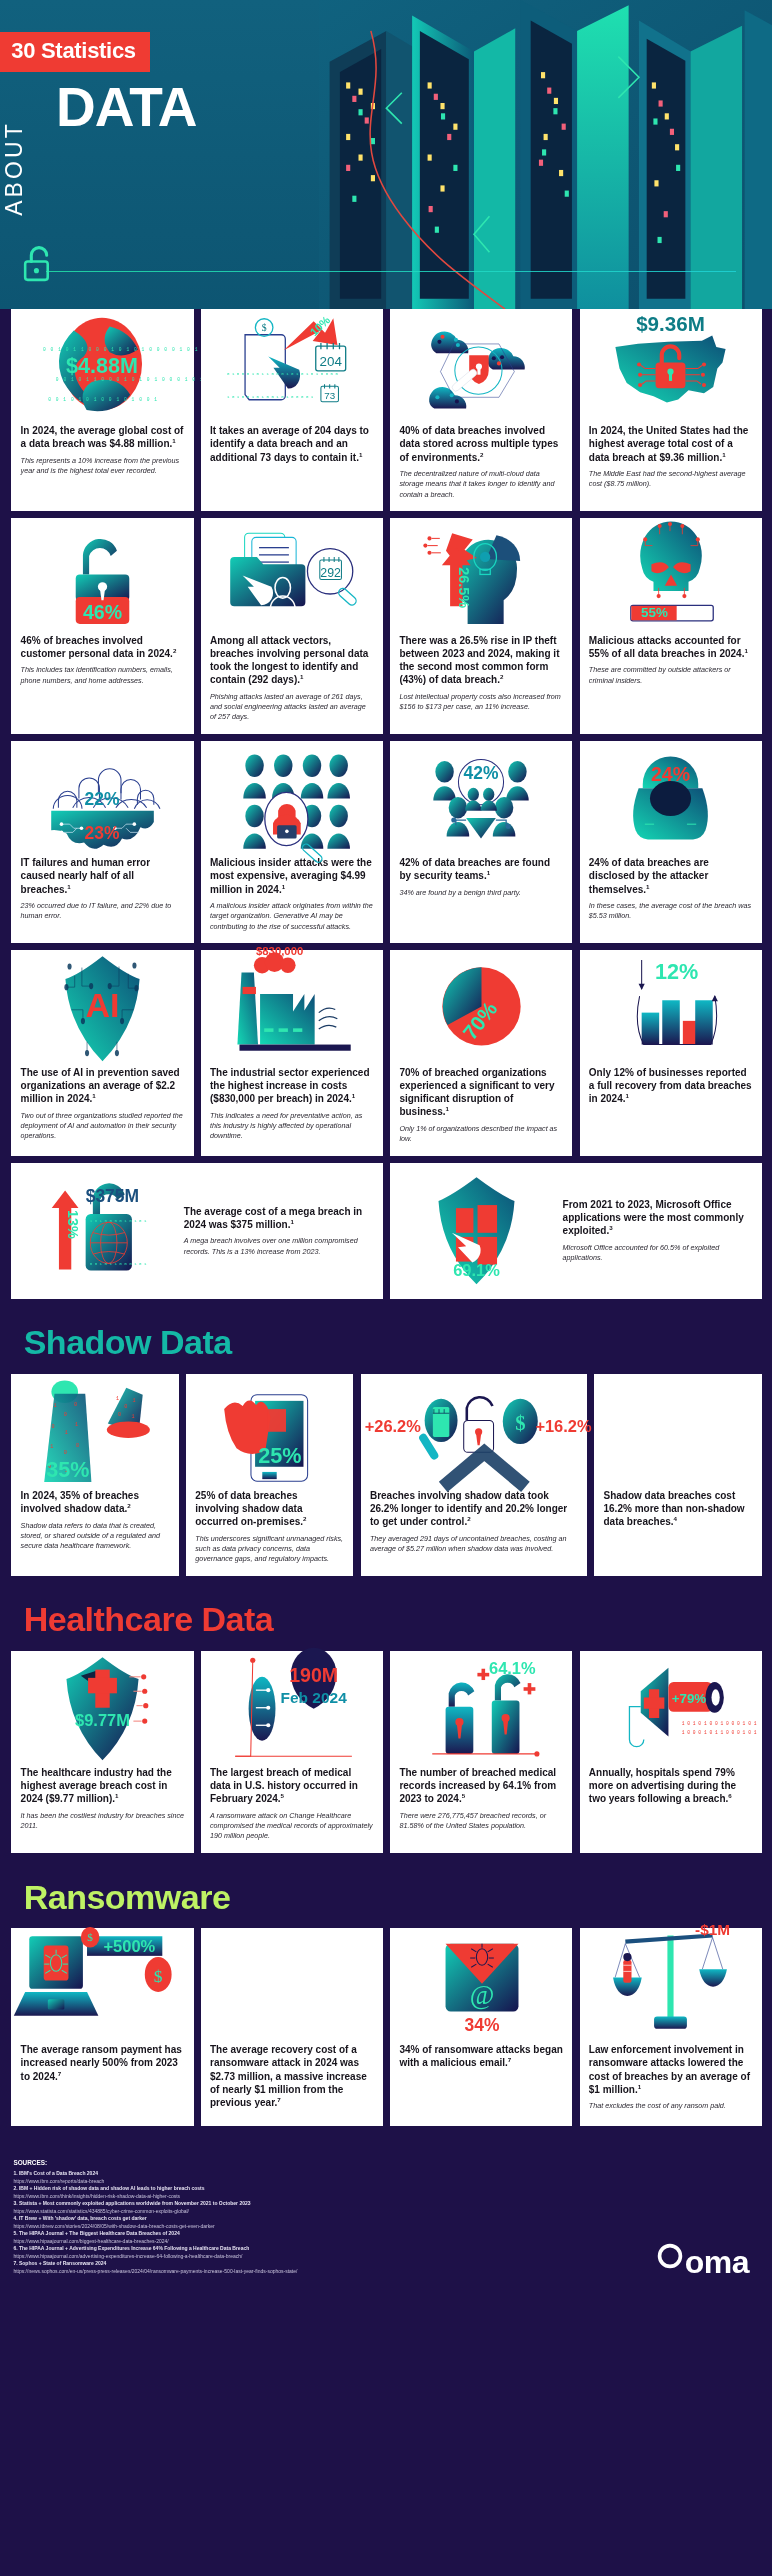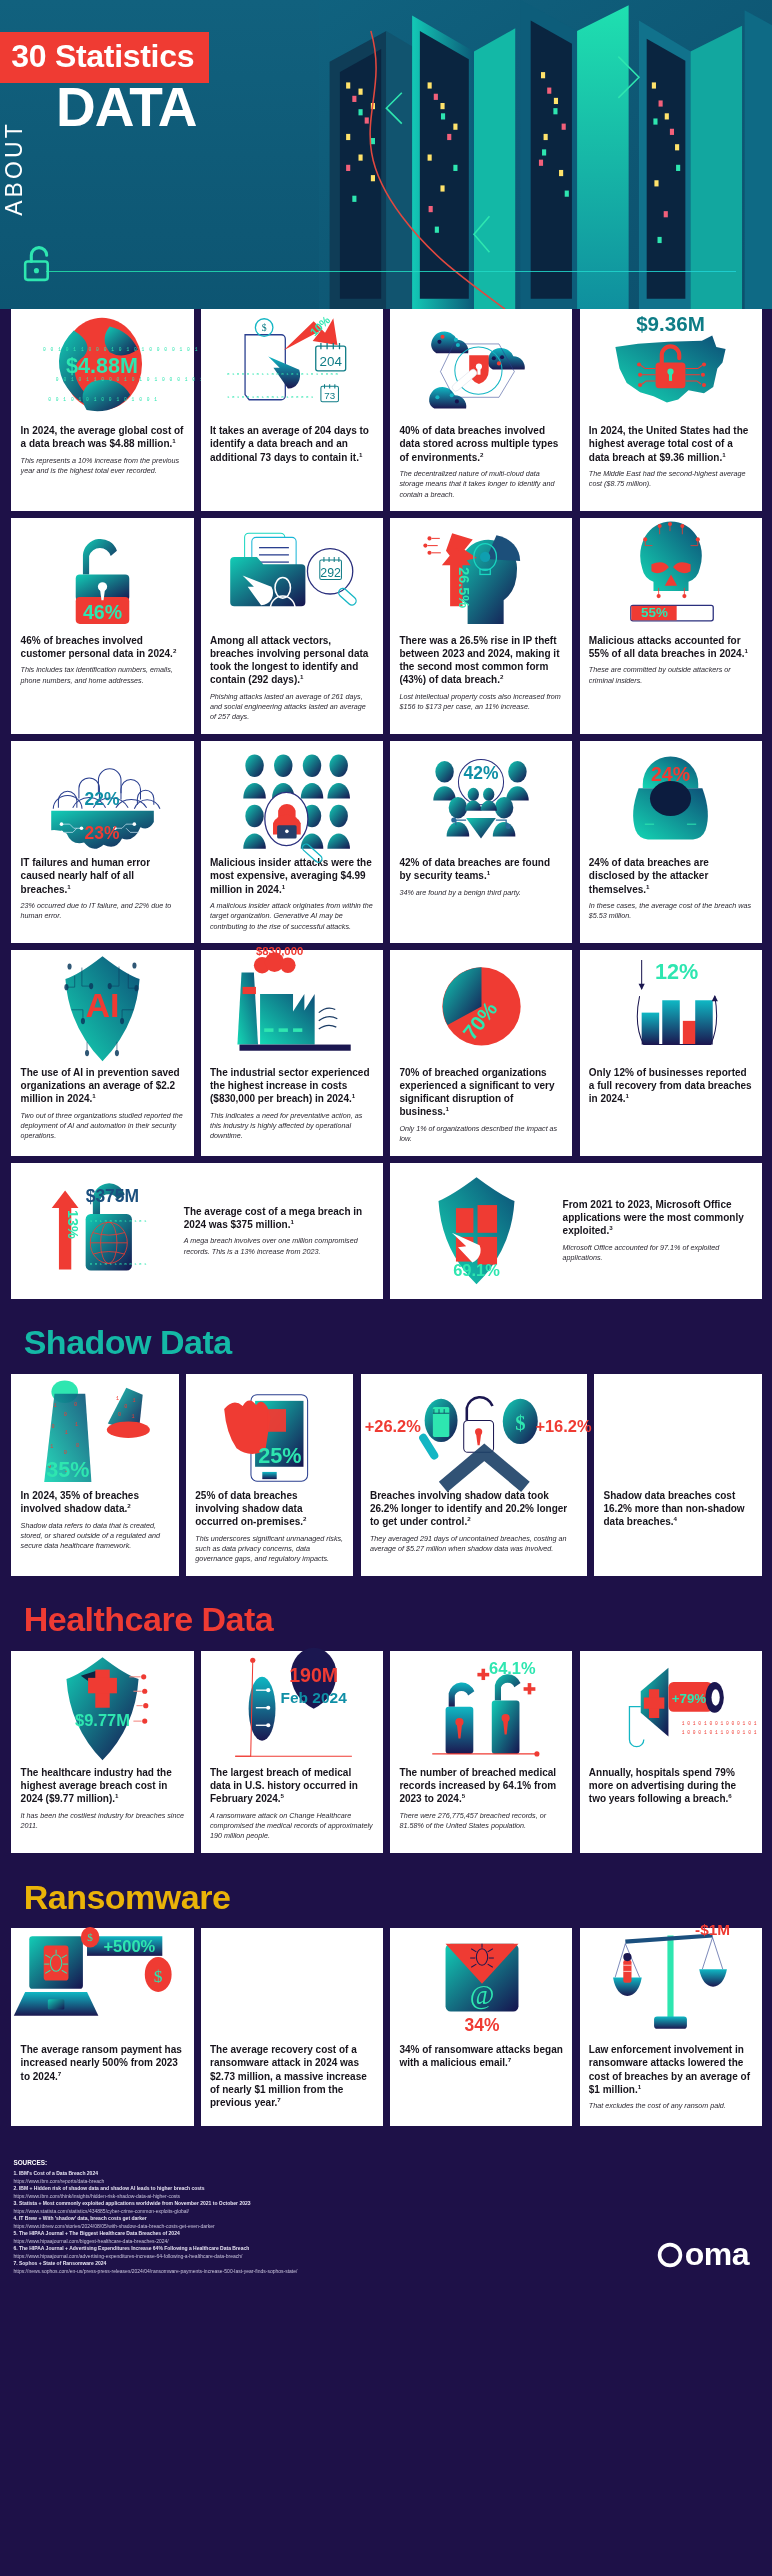--- a/index.html
+++ b/index.html
@@ -19,21 +19,21 @@
     overflow: hidden;
   }
   .hero-left {
     position: absolute; left: 0; top: 0; bottom: 0; width: 319px;
     background: linear-gradient(180deg, #11617e 0%, #0d5572 100%);
     z-index: 3;
   }
   .title-badge {
     position: absolute; left: 0; top: 32px;
     background: #ef3b33; color: #fff;
-    font-size: 32px; font-weight: 700;
+    font-size: 22px; font-weight: 700;
     padding: 6.2px 14.4px 8.2px 11.3px;
     font-family: "Liberation Sans Narrow", "Liberation Sans", sans-serif;
     letter-spacing: -0.3px;
     z-index: 5;
   }
   .title-about {
     position: absolute;
     left: -33px; top: 155px;
     transform: rotate(-90deg);
     transform-origin: center;
@@ -102,23 +102,23 @@
     padding: 17.5px 12.4px 11.3px;
     font-family: "Liberation Sans Narrow", "Liberation Sans", sans-serif;
   }
 
   
   .footer { padding: 26px 13.4px 15.5px; position: relative; min-height: 170px; }
   .sources-title { color: #fff; font-size: 6.4px; font-weight: 700; margin-bottom: 4.1px; }
   .src { color: #c9c4dd; font-size: 5px; line-height: 1.5; max-width: 464px; }
   .src b { color: #e6e3f2; font-weight: 700; }
   .logo {
-    position: absolute; right: 24px; bottom: 30px;
+    position: absolute; right: 24px; bottom: 22px;
     color: #fff; font-size: 32px; font-weight: 800; letter-spacing: -0.5px;
-    display: flex; align-items: center;
+    display: flex; align-items: flex-start;
   }
   .binary { font-family: "Liberation Mono", monospace; font-size: 9px; color: #2ee6b0; letter-spacing: 2px; }
   svg { display: block; overflow: visible; }
 </style>
 </head>
 <body>
 
 <div class="page">
 
   <div class="hero">
@@ -978,21 +978,21 @@
                   <rect x="112" y="58" width="38" height="54"></rect>
           <rect x="70" y="120" width="34" height="48"></rect>
                   <rect x="112" y="120" width="38" height="54"></rect>
         </g>
         <path d="M62 112 l28 26 l-16 2 l28 30 a26 26 0 0 0 14 -34z" fill="#fff"></path>
         <text x="110" y="196" text-anchor="middle" font-size="32" font-weight="800" fill="#2ee6b0" font-family="Liberation Sans Narrow, sans-serif">69.1%</text>
       </svg>
             </div>
             <div class="body">
               <div class="hl">From 2021 to 2023, Microsoft Office applications were the most commonly exploited.<sup>3</sup></div>
-              <div class="sub">Microsoft Office accounted for 97.1% of exploited applications.</div>
+              <div class="sub">Microsoft Office accounted for 60.5% of exploited applications.</div>
             </div>
           </div>
         </div>
       </div>
       <div class="section">
         <div class="sec-head" style="color: #14b8a6;">Shadow Data</div>
         <div class="grid row">
           <div class="card">
             <div class="art">
               <svg width="118" height="111" viewBox="0 0 230 215">
@@ -1282,21 +1282,21 @@
         </g>
       </svg>
             </div>
             <div class="body">
               <div class="hl">Annually, hospitals spend 79% more on advertising during the two years following a breach.<sup>6</sup></div>
             </div>
           </div>
         </div>
       </div>
       <div class="section">
-        <div class="sec-head" style="color: #eab308;">Ransomware</div>
+        <div class="sec-head" style="color: #bef264;">Ransomware</div>
         <div class="grid row">
           <div class="card">
             <div class="art">
               <svg width="165" height="111" viewBox="0 0 320 215">
 <defs>
  <linearGradient id="gA" x1="0" y1="0" x2="1" y2="1">
                     <stop offset="0%" stop-color="#12cdb6"></stop>
                     <stop offset="100%" stop-color="#16134f"></stop>
                   </linearGradient>
  <linearGradient id="gB" x1="0" y1="0" x2="0" y2="1">

